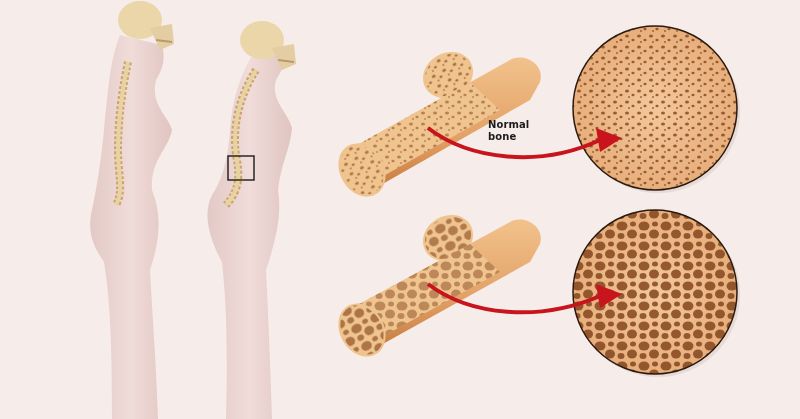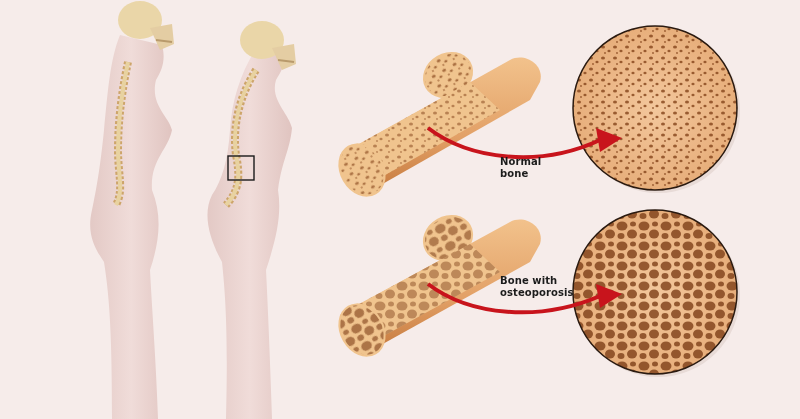--- a/index.html
+++ b/index.html
@@ -1,21 +1,21 @@
 <!DOCTYPE html>
 <html><head>
 <meta charset="utf-8">
 <style>
   html, body { margin: 0; padding: 0; }
   body { width: 800px; height: 419px; overflow: hidden; background: #f6ecea; font-family: "DejaVu Sans", sans-serif; }
   .stage { position: relative; width: 800px; height: 419px; background: #f6ecea; }
   .stage svg { position: absolute; left: 0; top: 0; }
   .label { position: absolute; font-family: "DejaVu Sans", sans-serif; font-size: 10px; line-height: 12px; color: #1c1c1c; font-weight: bold; letter-spacing: 0.1px; }
   .label span { display: block; }
-  .label-normal { left: 500px; top: 119px; margin-top: 37px; }
+  .label-normal { left: 488px; top: 119px; }
   .label-osteo { left: 500px; top: 275px; }
 </style>
 </head>
 <body>
 
 <div class="stage">
   <svg width="800" height="419" viewBox="0 0 800 419" xmlns="http://www.w3.org/2000/svg">
     <defs>
       <linearGradient id="boneGrad" x1="0" y1="0" x2="0" y2="1">
         <stop offset="0" stop-color="#f2c28c"></stop>
@@ -113,17 +113,13 @@
     <g>
       <path d="M428,284 C470,316 540,322 600,296" fill="none" stroke="#c8141c" stroke-width="4"></path>
       <path d="M596,284 L622,294 L600,308 Z" fill="#c8141c"></path>
     </g>
   </svg>
 
   <div class="label label-normal">
     <span>Normal</span>
     <span>bone</span>
   </div>
-  <div class="label label-osteo">
-    <span>Bone with</span>
-    <span>osteoporosis</span>
-  </div>
 </div>
 
 </body></html>

